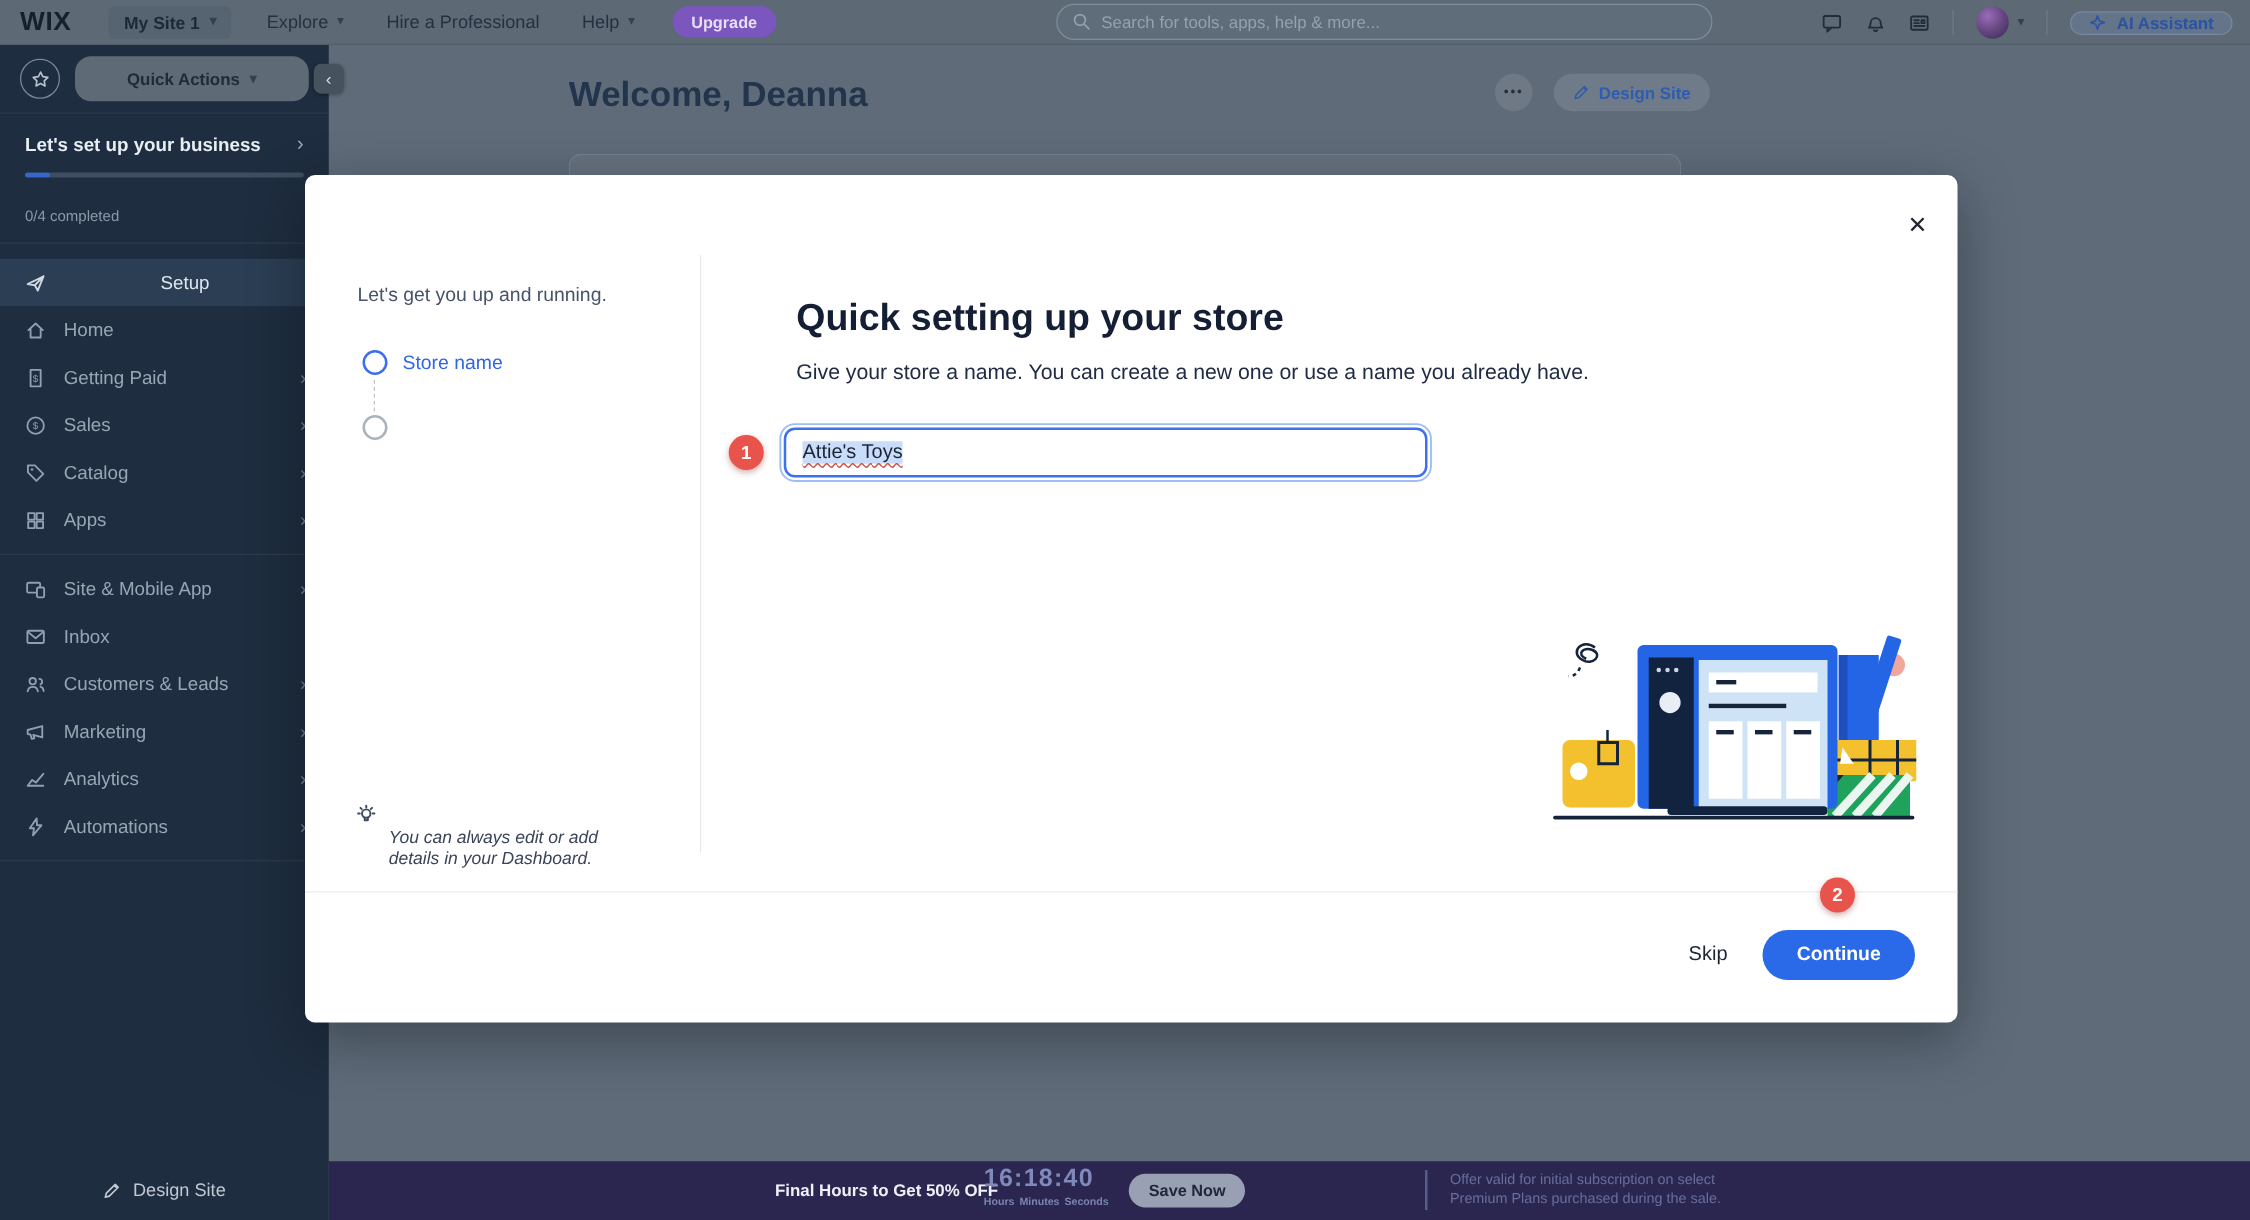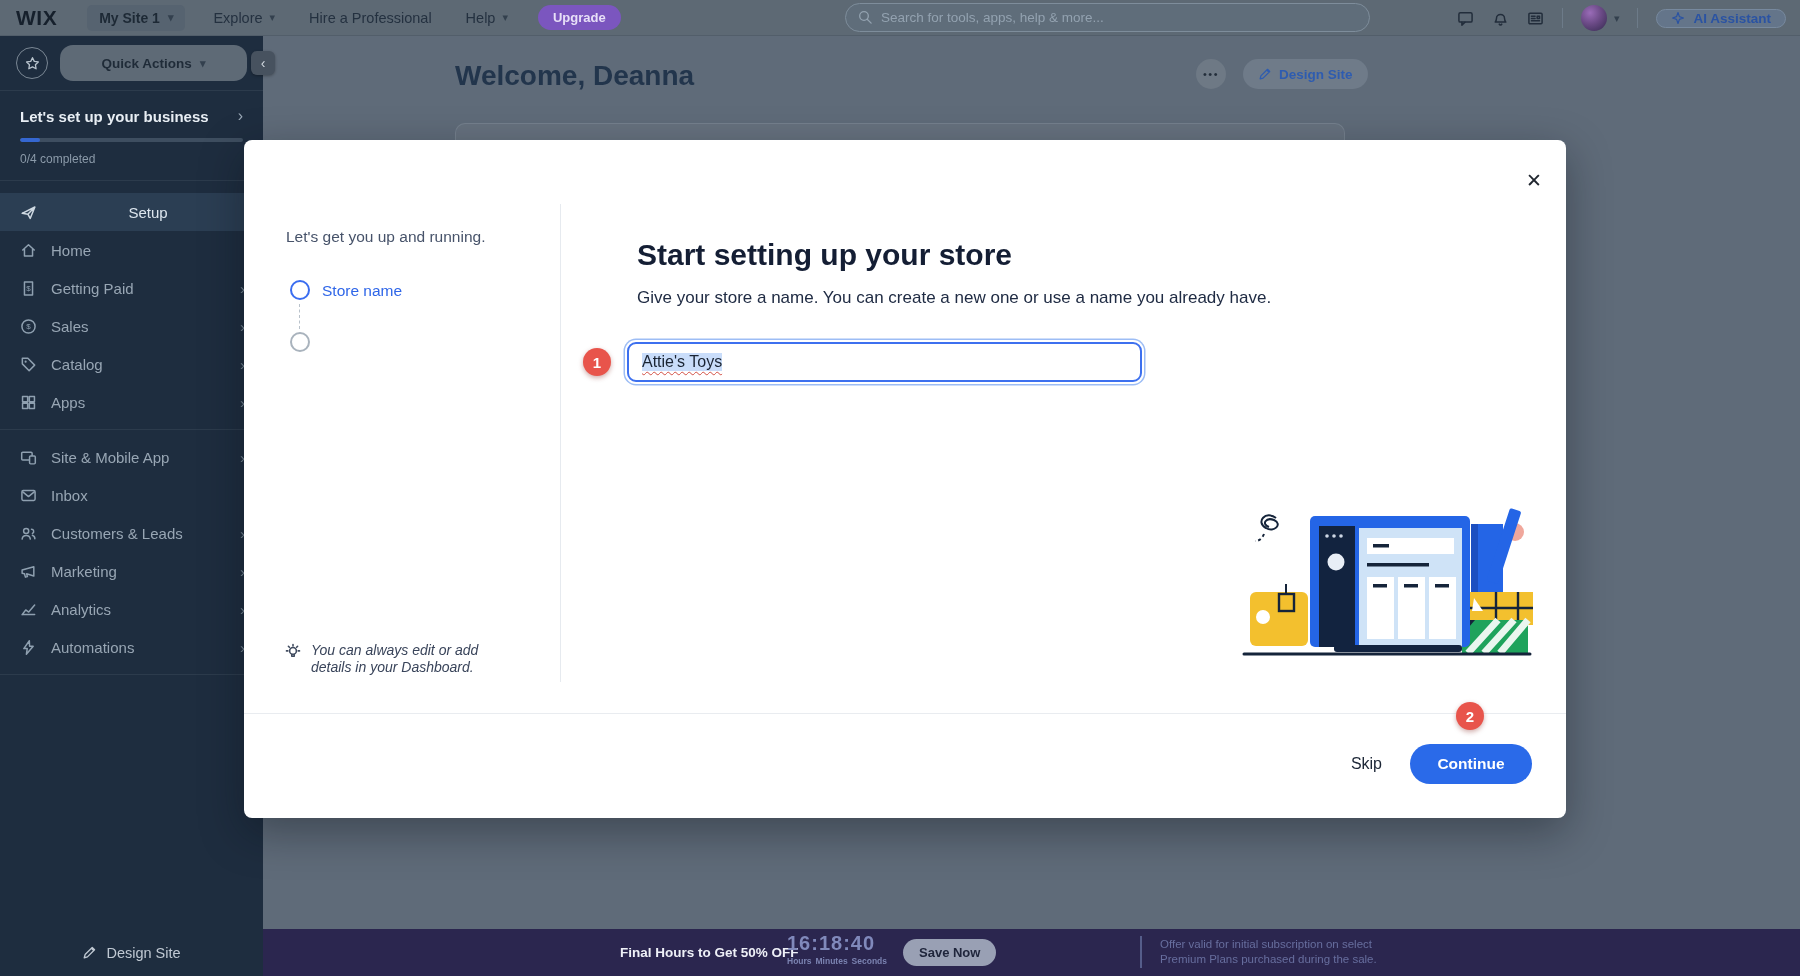--- a/index.html
+++ b/index.html
@@ -45,21 +45,21 @@
   .collapse-btn { position:absolute; right:-12px; top:15px; width:24px; height:24px; border-radius:6px;
                   background:#47525f; color:#d4dbe2; display:flex; align-items:center; justify-content:center;
                   font-size:14px; z-index:7; box-shadow:0 1px 3px rgba(0,0,0,.3); }
   .sb-div { height:1px; background:#2c3b4c; }
   .setup-banner { padding:16px 20px 14px; }
   .setup-banner .sb-title { display:flex; align-items:center; justify-content:space-between;
                             font-size:15px; font-weight:700; color:#e8eef4; }
   .sb-title .chev-r { color:#9aa8b6; font-size:16px; font-weight:400; }
   .progress-track { margin-top:13px; height:4px; border-radius:2px; background:#3e4e60; overflow:hidden; }
   .progress-fill { height:100%; border-radius:2px; background:#3567d1; }
-  .sb-completed { margin-top:10px; font-size:12px; color:#8b9aa9; }
+  .sb-completed { margin-top:24px; font-size:12px; color:#8b9aa9; }
   .nav-list { padding-top:12px; }
   .nav-row { height:38px; display:flex; align-items:center; padding:0 18px 0 20px; color:#98a6b4; font-size:15px; }
   .nav-row .nicon { width:17px; height:17px; margin-right:14px; color:#8fa0b0; flex:none; }
   .nav-row .nlabel { flex:1; }
   .nav-row .nchev { font-size:15px; color:#76valid8694; color:#768694; }
   .nav-row.active { background:#2b3e53; color:#dde6ee;text-align:center; }
   .nav-row.active .nicon { color:#cfd9e2; }
   .list-div { height:1px; background:#2c3b4c; margin:8px 0; }
   .design-site-row { position:absolute; left:0; bottom:0; width:263px; height:47px;
                      display:flex; align-items:center; justify-content:center; gap:9px;
@@ -98,21 +98,21 @@
                font-size:19px; line-height:22px; text-align:center; }
   .m-divider-v { position:absolute; left:316px; top:64px; width:1px; height:478px; background:#e6eaef; }
   .m-intro { position:absolute; left:42px; top:88px; font-size:15.5px; color:#47536a; }
   .step-circle { position:absolute; width:20px; height:20px; border-radius:50%; background:#fff; }
   .step-1 { left:46px; top:140px; border:2px solid #3a6df0; }
   .step-2 { left:46px; top:192px; border:2px solid #a9b3bd; }
   .step-label { position:absolute; left:78px; top:142px; font-size:15.5px; font-weight:500; color:#2f66e8; }
   .step-connector { position:absolute; left:55px; top:164px; height:25px; border-left:1.5px dashed #b9c2cb; }
   .m-tip { position:absolute; left:40px; top:502px; display:flex; gap:9px; width:230px; }
   .m-tip .bulb { color:#3f4a5e; flex:none; margin-top:1px; }
-  .m-tip .tip-text { font-size:14px; font-style:italic; color:#39445a; line-height:17px; }
+  .m-tip .tip-text { font-size:14px; font-style:italic; color:#39445a; line-height:17px;margin-top:19px; }
   .m-title { position:absolute; left:393px; top:98px; font-size:30px; font-weight:800; color:#141e34; }
   .m-subtitle { position:absolute; left:393px; top:148px; font-size:17px; color:#202c44; }
   .badge { position:absolute; width:28px; height:28px; border-radius:50%; background:#e8544b; color:#ffffff;
            font-size:15px; font-weight:700; display:flex; align-items:center; justify-content:center;
            box-shadow:0 2px 5px rgba(120,20,15,.35); }
   .badge-1 { left:339px; top:208px; }
   .badge-2 { left:1212px; top:562px; z-index:2; }
   .store-field { position:absolute; left:383px; top:202px; width:515px; height:40px; background:#fff;
                  border:2px solid #3d70ef; border-radius:9px; box-shadow:0 0 0 2px #ffffff, 0 0 0 3.5px #9dbdf5;
                  display:flex; align-items:center; padding:0 13px; font-size:16px; color:#1a2433; }
@@ -370,21 +370,21 @@
       <svg class="ic bulb" width="18" height="18" viewBox="0 0 16 16">
         <circle cx="8" cy="7" r="3"></circle>
         <path d="M6.9 10 v1.7 h2.2 V10 M8 1.4 v1.2 M2.2 7 H3.4 M12.6 7 H13.8 M3.9 2.9 l.9.9 M12.1 2.9 l-.9.9"></path>
       </svg>
       <div class="tip-text">
         <div>You can always edit or add</div>
         <div>details in your Dashboard.</div>
       </div>
     </div>
 
-    <div class="m-title">Start setting up your store</div>
+    <div class="m-title">Quick setting up your store</div>
     <div class="m-subtitle">Give your store a name. You can create a new one or use a name you already have.</div>
 
     <div class="badge badge-1">1</div>
     <div class="store-field">
       <span class="sel">Attie's Toys</span>
     </div>
 
     <svg class="illus" width="306" height="158" viewBox="0 0 306 158">
       <path d="M42 16 c-10 -8 -21 4 -10 10 c8 5 17 -4 8 -8 c-8 -3 -13 4 -5 7" fill="none" stroke="#15243a" stroke-width="2"></path>
       <path d="M30 32 c-2 5 -5 7 -9 7" fill="none" stroke="#15243a" stroke-width="2" stroke-dasharray="3 3"></path>

